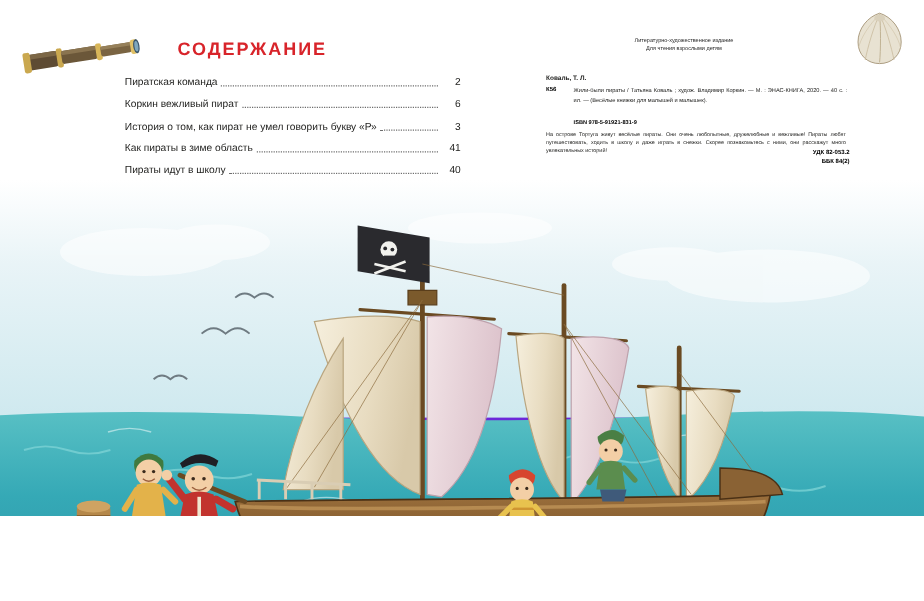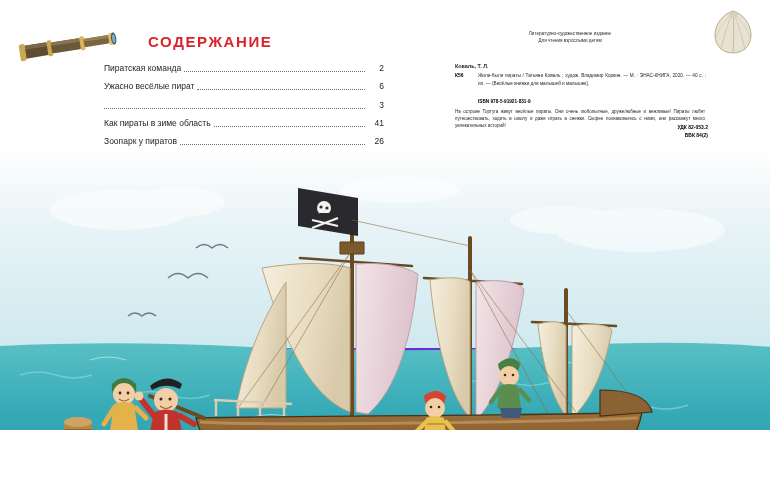--- a/index.html
+++ b/index.html
@@ -266,37 +266,33 @@
 
     <div class="contents-title">СОДЕРЖАНИЕ</div>
 
     <div class="toc">
       <div class="toc-row">
         <span class="toc-label">Пиратская команда</span>
         <span class="toc-dots"></span>
         <span class="toc-page">2</span>
       </div>
       <div class="toc-row">
-        <span class="toc-label">Ужасно весёлые пират</span>
+        <span class="toc-label">Коркин вежливый пират</span>
         <span class="toc-dots"></span>
         <span class="toc-page">6</span>
       </div>
       <div class="toc-row">
+        <span class="toc-label">История о том, как пират не умел говорить букву «Р»</span>
         <span class="toc-dots"></span>
         <span class="toc-page">3</span>
       </div>
       <div class="toc-row">
         <span class="toc-label">Как пираты в зиме область</span>
         <span class="toc-dots"></span>
         <span class="toc-page">41</span>
-      </div>
-      <div class="toc-row">
-        <span class="toc-label">Зоопарк у пиратов</span>
-        <span class="toc-dots"></span>
-        <span class="toc-page">26</span>
       </div>
       <div class="toc-row">
         <span class="toc-label">Пираты идут в школу</span>
         <span class="toc-dots"></span>
         <span class="toc-page">40</span>
       </div>
     </div>
 
     <svg class="shell" viewBox="0 0 46 48">
       <path d="M23 3 C33 6 41 16 41 27 C41 38 33 45 23 45 C13 45 5 38 5 27 C5 16 13 6 23 3 Z" fill="#e8e2d2" stroke="#a99a7d" stroke-width="0.8"></path>

